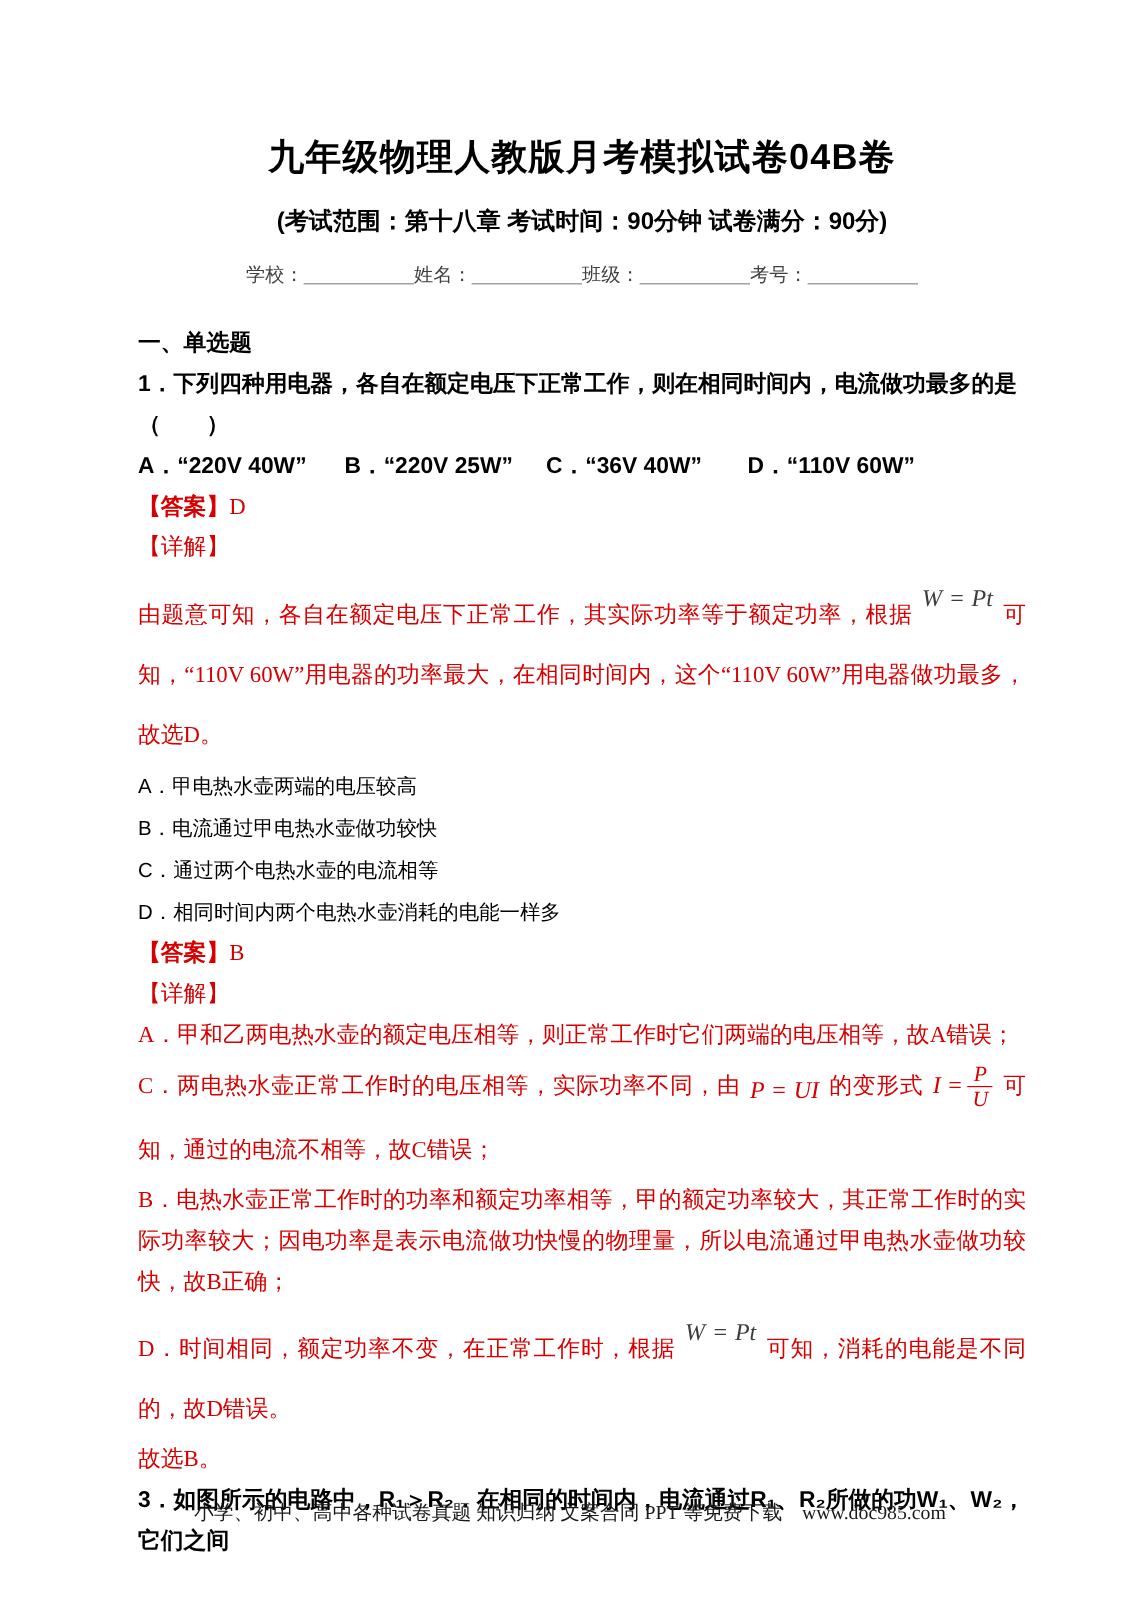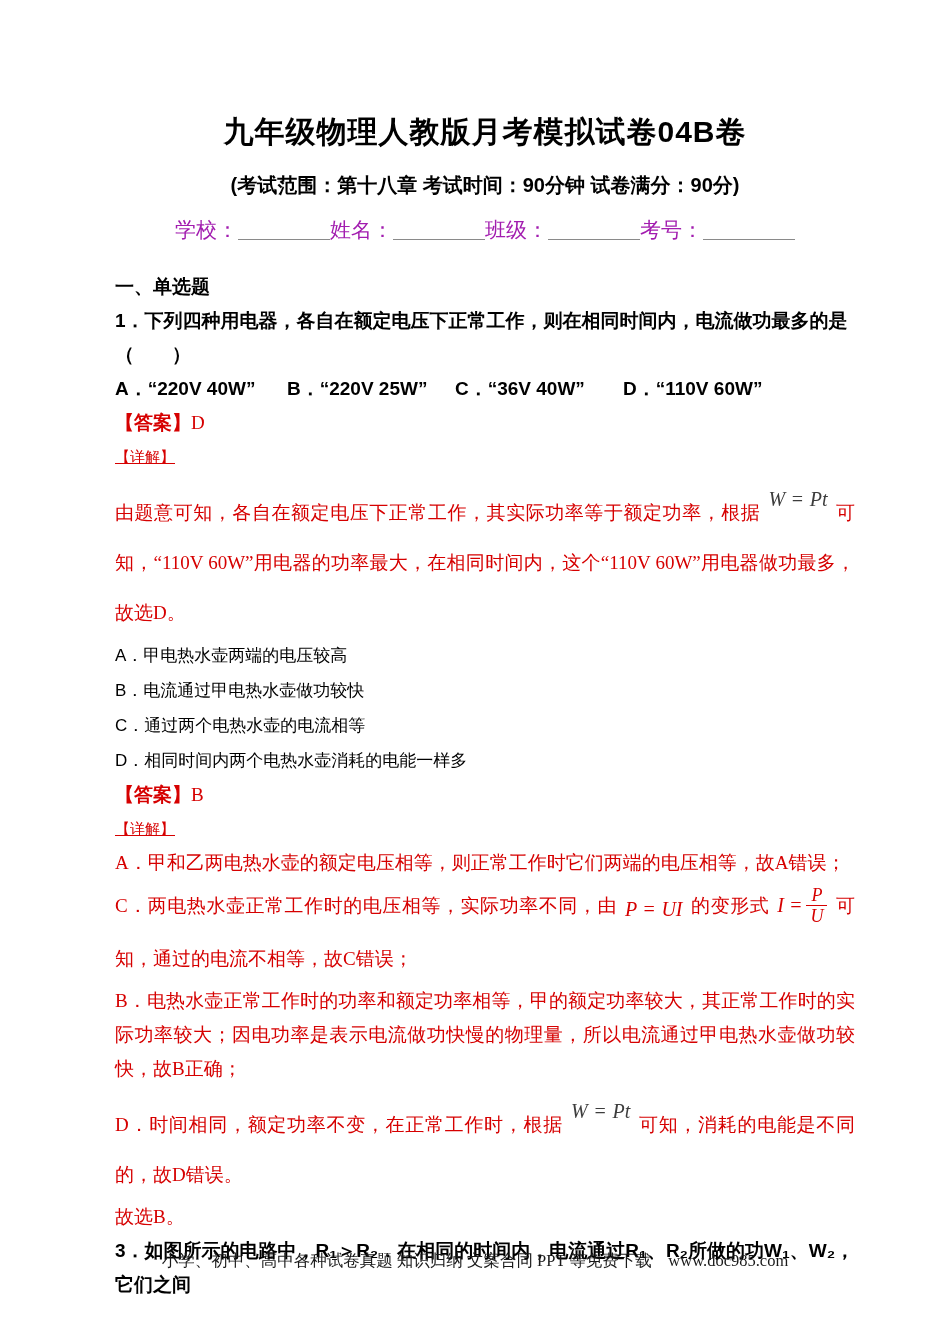--- a/index.html
+++ b/index.html
@@ -12,22 +12,22 @@
   .title{
     font-family:"Liberation Sans", sans-serif;font-weight:bold;
     font-size:30px;line-height:40px;text-align:center;margin:0;
     letter-spacing:1px;
   }
   .subtitle{
     font-family:"Liberation Sans", sans-serif;font-weight:bold;
     font-size:20px;line-height:30px;text-align:center;margin-top:18px;
   }
   .info-row{
-    margin-top:14px;font-size:21px;line-height:32px;text-align:center;
-    color:#a21caf;white-space:nowrap;
+    margin-top:14px;font-size:16px;line-height:32px;text-align:center;
+    color:#404040;white-space:nowrap;
   }
   .blank{
     display:inline-block;width:92px;height:20px;
     border-bottom:1px solid #8a8a8a;vertical-align:-3px;
   }
   .section-heading{
     font-family:"Liberation Sans", sans-serif;font-weight:bold;
     font-size:19px;line-height:34px;margin-top:24px;
   }
   p{margin:0;}
@@ -48,21 +48,21 @@
     font-family:"Liberation Sans", sans-serif;font-weight:normal;
     font-size:17px;line-height:35px;
   }
   .answer-line{font-size:19px;line-height:34px;}
   .answer-marker{
     font-family:"Liberation Sans", sans-serif;font-weight:bold;
     color:var(--red,#d60000);
   }
   .answer-letter{color:var(--red,#d60000);font-family:"Liberation Serif",serif;}
   .detail-label{
-    color:var(--red,#d60000);font-size:15px;line-height:34px;text-decoration:underline;
+    color:var(--red,#d60000);font-size:19px;line-height:34px;
   }
   .red-para{
     color:var(--red,#d60000);font-size:19px;line-height:34px;
     text-align:justify;
   }
   .red-para.tall{line-height:50px;}
   .math{
     font-family:Liberation Serif, serif;font-style:italic;
     font-size:20px;color:#3d3d3d;margin:0 8px;white-space:nowrap;
   }

